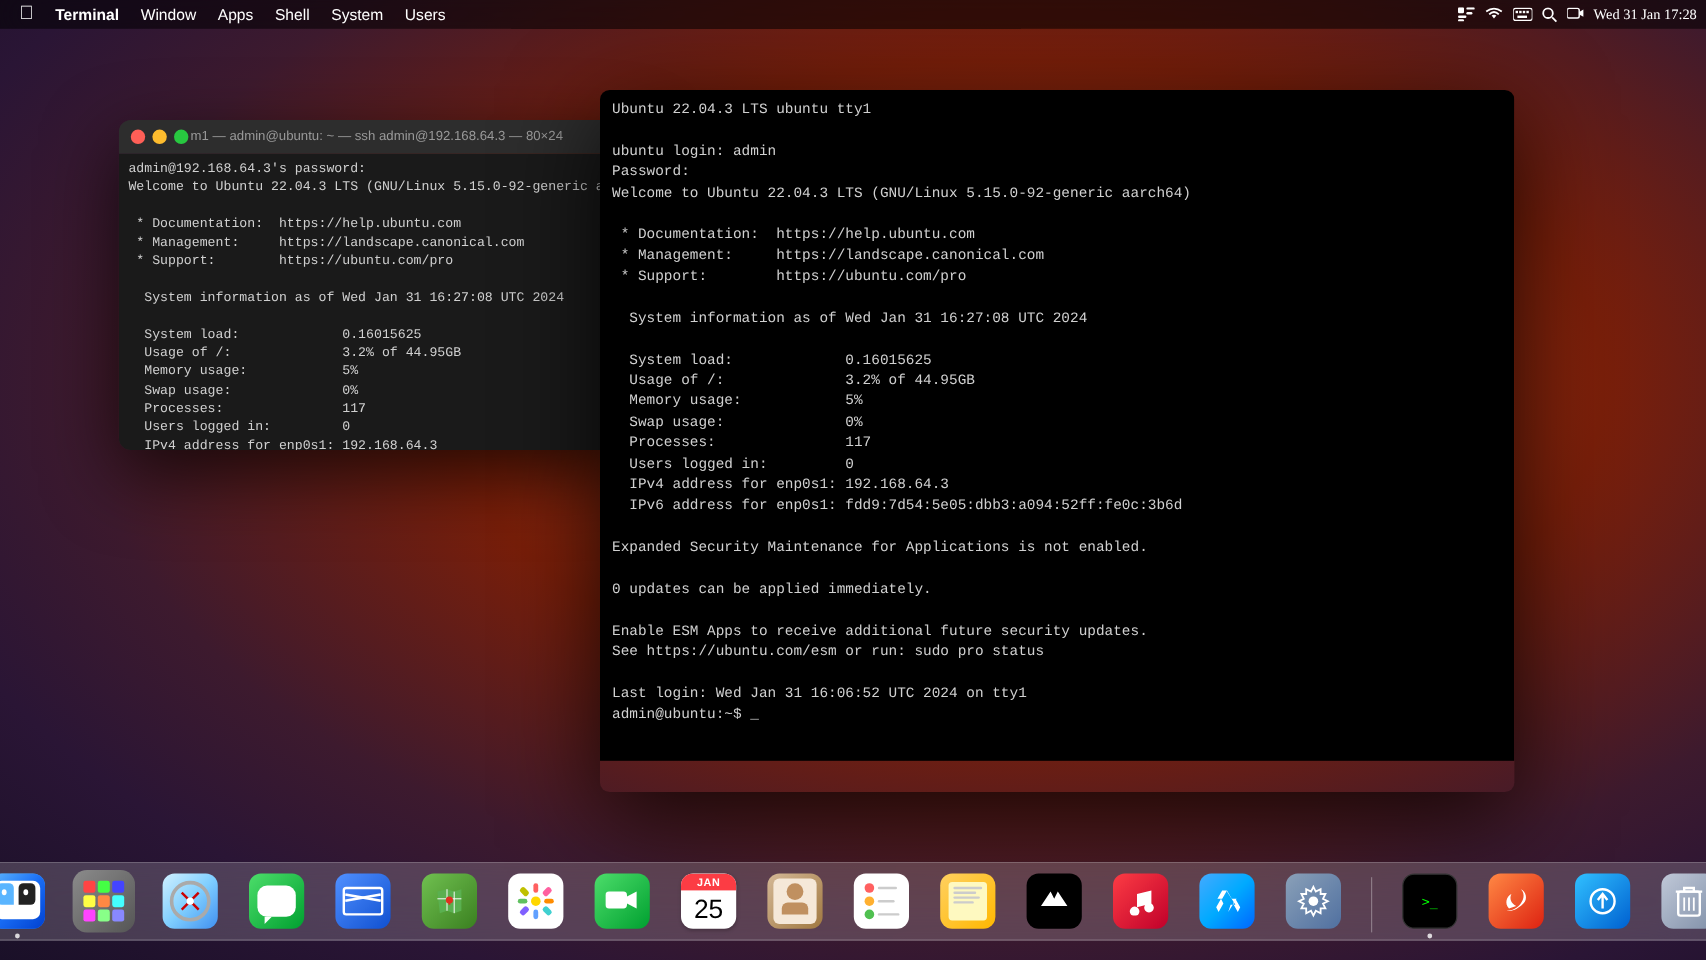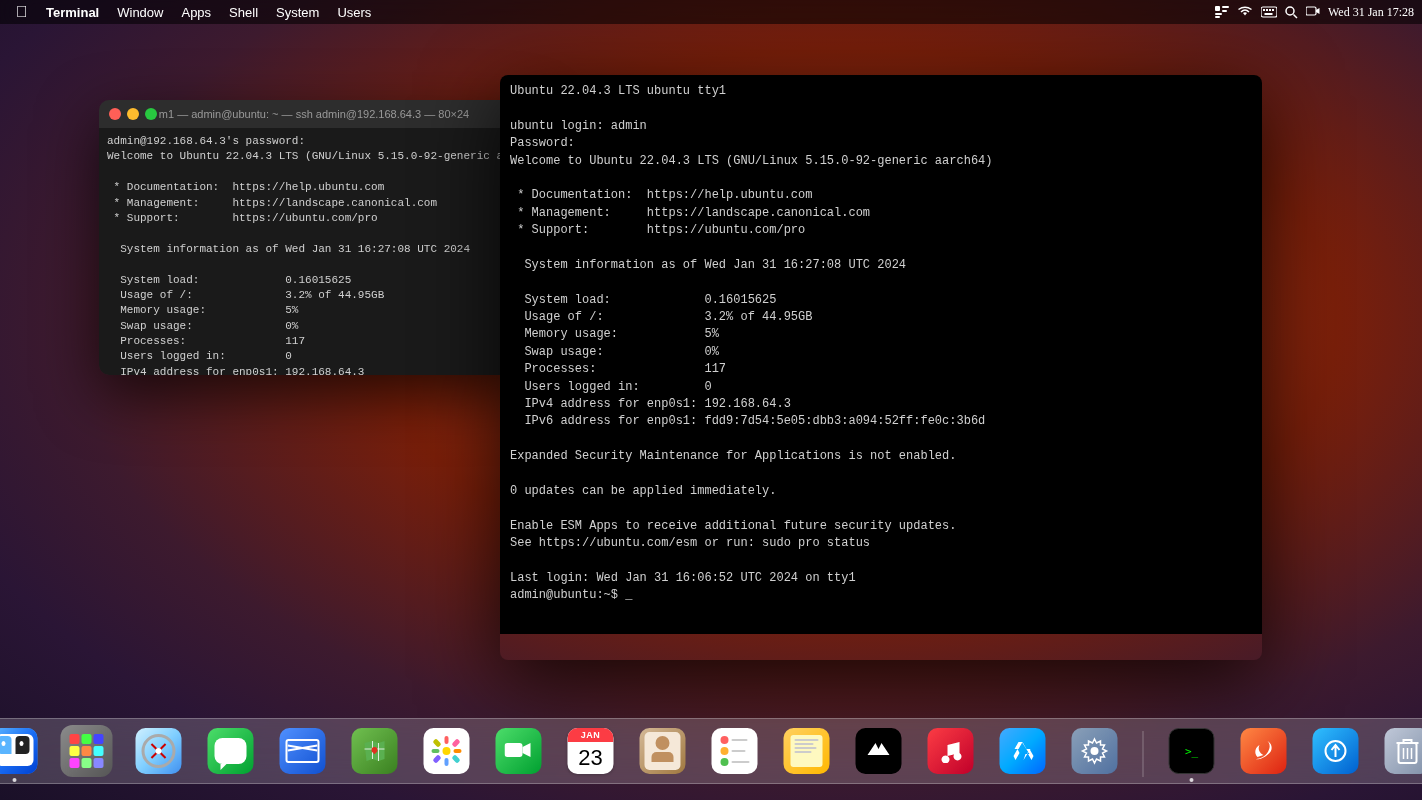--- a/index.html
+++ b/index.html
@@ -414,21 +414,21 @@
         <svg width="28" height="20" viewBox="0 0 28 20" fill="white">
             <rect x="0" y="2" width="18" height="14" rx="3"></rect>
             <path d="M18 6 L26 2 L26 16 L18 12 Z"></path>
           </svg>
       </div>
     </div>
 
     <div class="dock-item">
       <div style="width:46px;height:46px;border-radius:10px;background:white;overflow:hidden;display:flex;flex-direction:column;box-shadow:0 1px 3px rgba(0,0,0,0.2);">
         <div style="background:#fc3c44;color:white;font-size:9px;font-weight:700;text-align:center;padding:2px 0;letter-spacing:0.5px;">JAN</div>
-        <div style="flex:1;display:flex;align-items:center;justify-content:center;font-size:22px;font-weight:300;color:#000;">23</div>
+        <div style="flex:1;display:flex;align-items:center;justify-content:center;font-size:22px;font-weight:300;color:#000;">25</div>
       </div>
     </div>
 
     <div class="dock-item">
       <div style="width:46px;height:46px;border-radius:10px;background:linear-gradient(135deg,#d4b896,#a07840);display:flex;align-items:center;justify-content:center;">
         <div style="width:36px;height:38px;background:#f5e8d8;border-radius:5px;display:flex;flex-direction:column;align-items:center;padding-top:4px;">
           <div style="width:14px;height:14px;border-radius:50%;background:#c09060;"></div>
           <div style="width:22px;height:10px;border-radius:5px 5px 0 0;background:#c09060;margin-top:2px;"></div>
         </div>
       </div>

